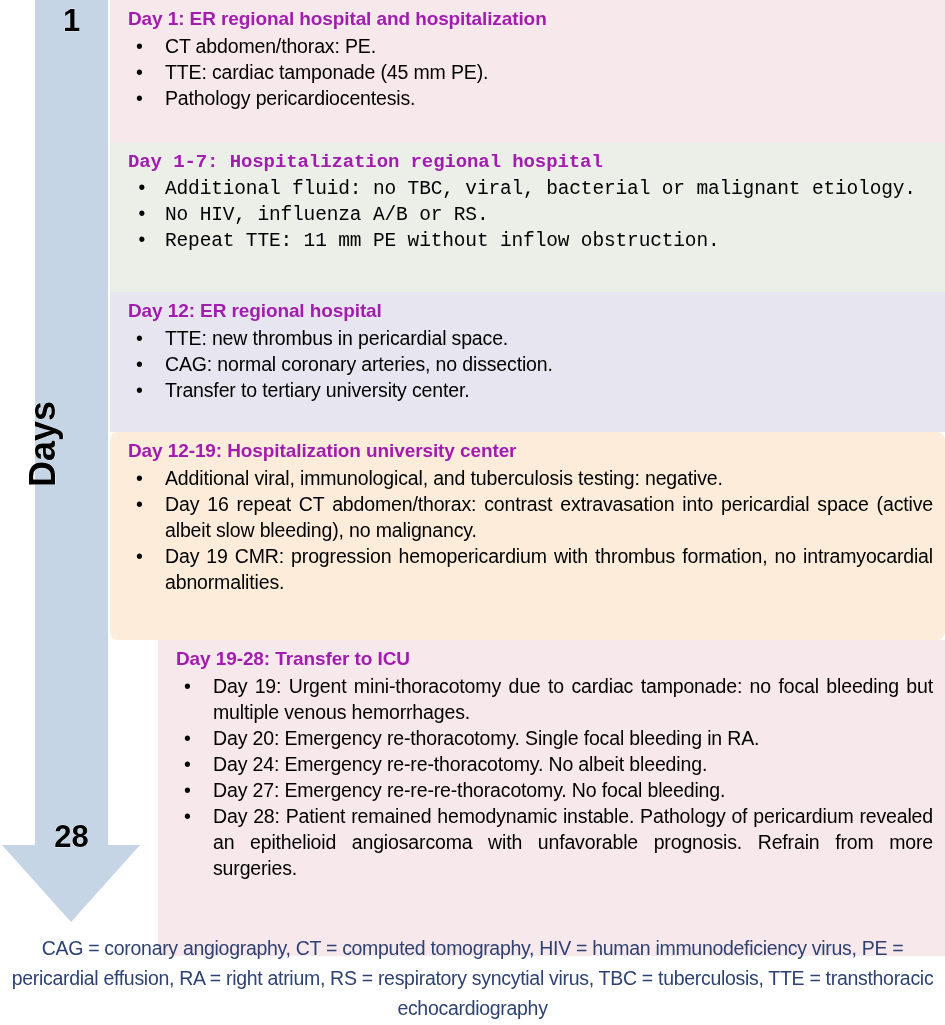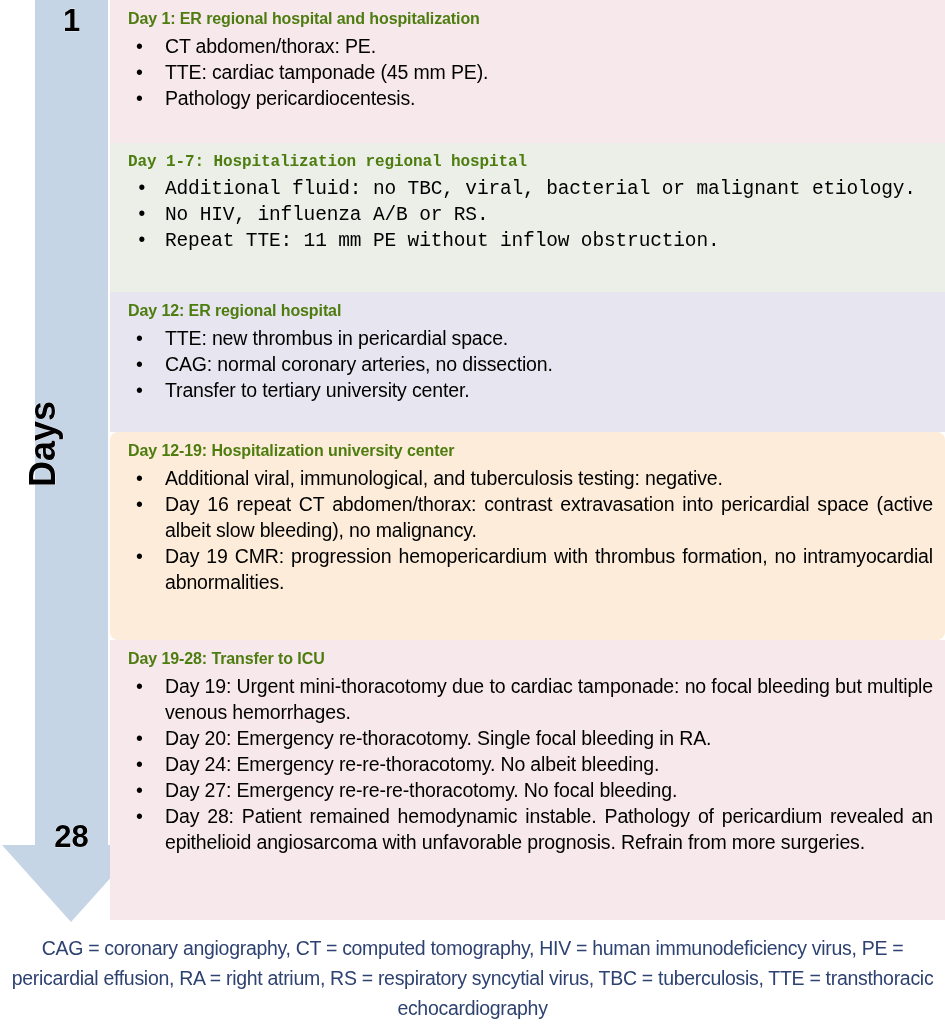--- a/index.html
+++ b/index.html
@@ -66,23 +66,23 @@
     position: absolute;
     left: 110px;
     top: 0;
     width: 835px;
   }
   .phase-panel {
     box-sizing: border-box;
     padding: 6px 12px 8px 18px;
   }
   .phase-title {
-    font-size: 16px;
+    font-size: 19px;
     font-weight: bold;
-    color: #4d7c0f;
+    color: #a21caf;
     line-height: 26px;
     margin: 0 0 1px 0;
     letter-spacing: -0.1px;
   }
   .phase-bullets {
     list-style: none;
     margin: 0;
     padding: 0;
   }
   .phase-bullet {
@@ -158,21 +158,21 @@
       </ul>
     </div>
     <div class="phase-panel" style="background: rgb(252, 236, 217); height: 208px; border-radius: 8px;">
       <div class="phase-title">Day 12-19: Hospitalization university center</div>
       <ul class="phase-bullets">
         <li class="phase-bullet justified"><span class="bullet-marker">•</span><span>Additional viral, immunological, and tuberculosis testing: negative.</span></li>
         <li class="phase-bullet justified"><span class="bullet-marker">•</span><span>Day 16 repeat CT abdomen/thorax: contrast extravasation into pericardial space (active albeit slow bleeding), no malignancy.</span></li>
         <li class="phase-bullet justified"><span class="bullet-marker">•</span><span>Day 19 CMR: progression hemopericardium with thrombus formation, no intramyocardial abnormalities.</span></li>
       </ul>
     </div>
-    <div class="phase-panel" style="background: rgb(247, 232, 236); height: 280px;">
+    <div class="phase-panel" style="background: rgb(247, 232, 236); height: 316px; margin-left: 48px;">
       <div class="phase-title">Day 19-28: Transfer to ICU</div>
       <ul class="phase-bullets">
         <li class="phase-bullet justified"><span class="bullet-marker">•</span><span>Day 19: Urgent mini-thoracotomy due to cardiac tamponade: no focal bleeding but multiple venous hemorrhages.</span></li>
         <li class="phase-bullet justified"><span class="bullet-marker">•</span><span>Day 20: Emergency re-thoracotomy. Single focal bleeding in RA.</span></li>
         <li class="phase-bullet justified"><span class="bullet-marker">•</span><span>Day 24: Emergency re-re-thoracotomy. No albeit bleeding.</span></li>
         <li class="phase-bullet justified"><span class="bullet-marker">•</span><span>Day 27: Emergency re-re-re-thoracotomy. No focal bleeding.</span></li>
         <li class="phase-bullet justified"><span class="bullet-marker">•</span><span>Day 28: Patient remained hemodynamic instable. Pathology of pericardium revealed an epithelioid angiosarcoma with unfavorable prognosis. Refrain from more surgeries.</span></li>
       </ul>
     </div>
   </div>

